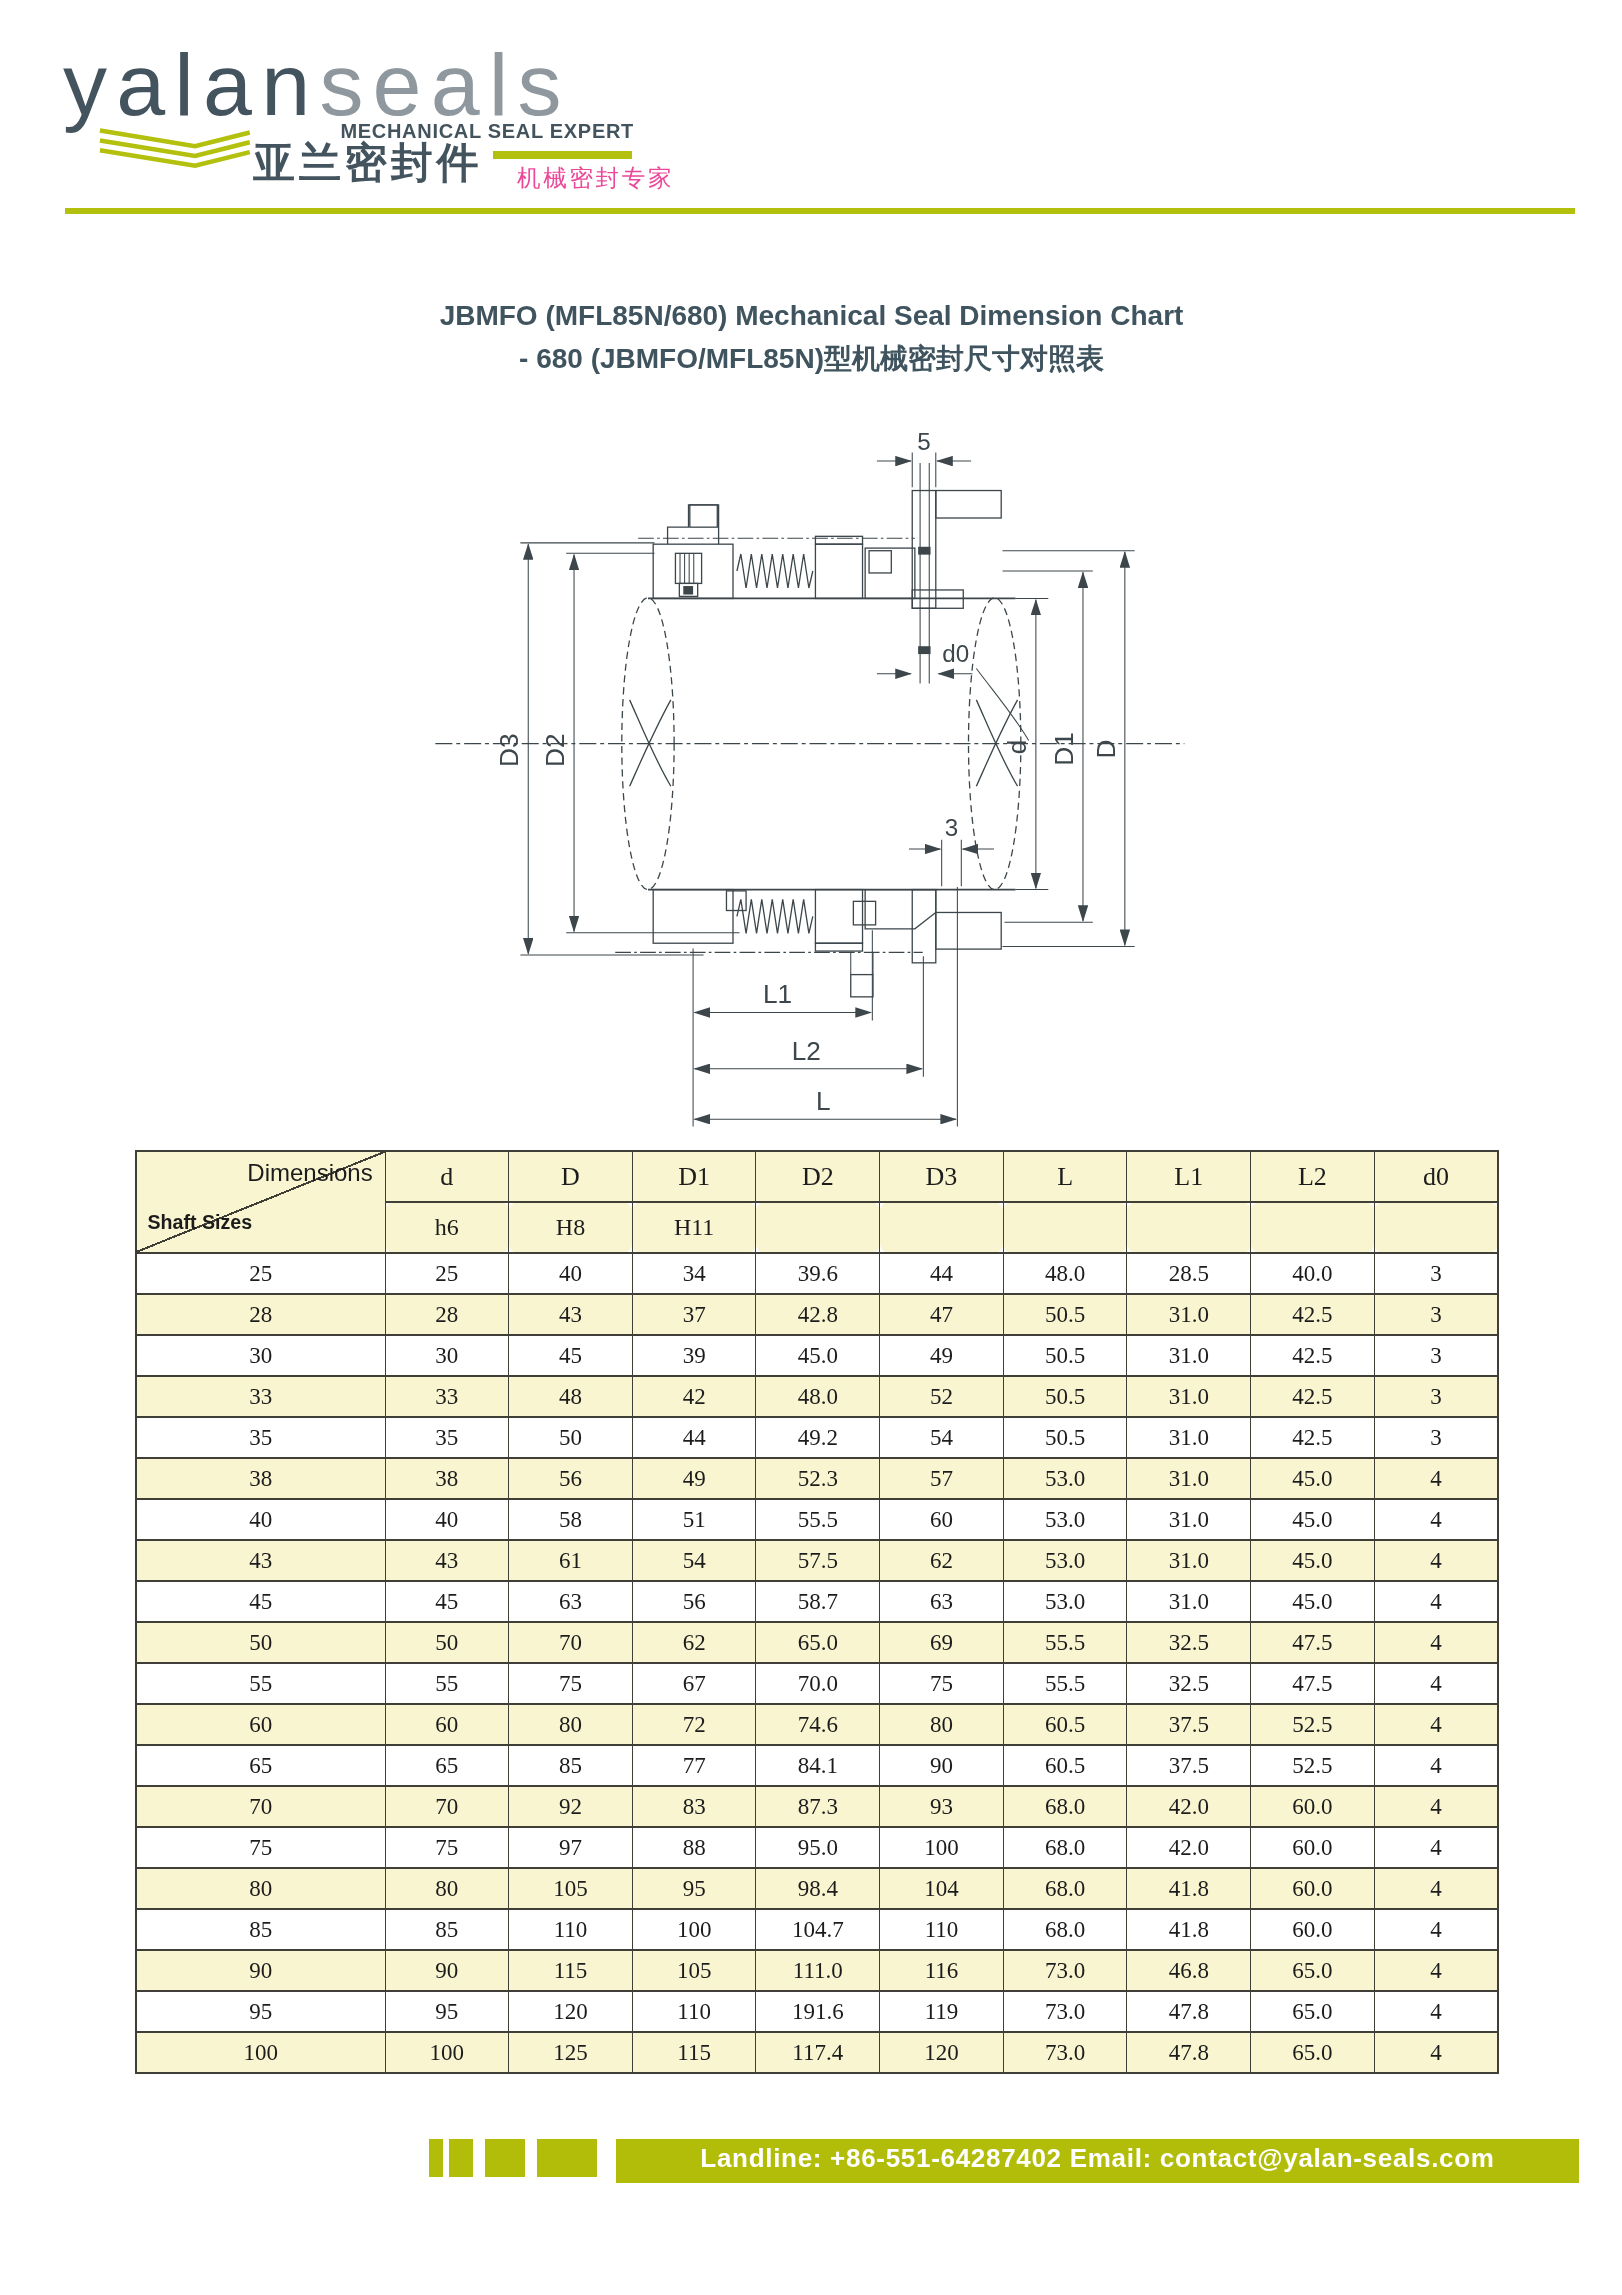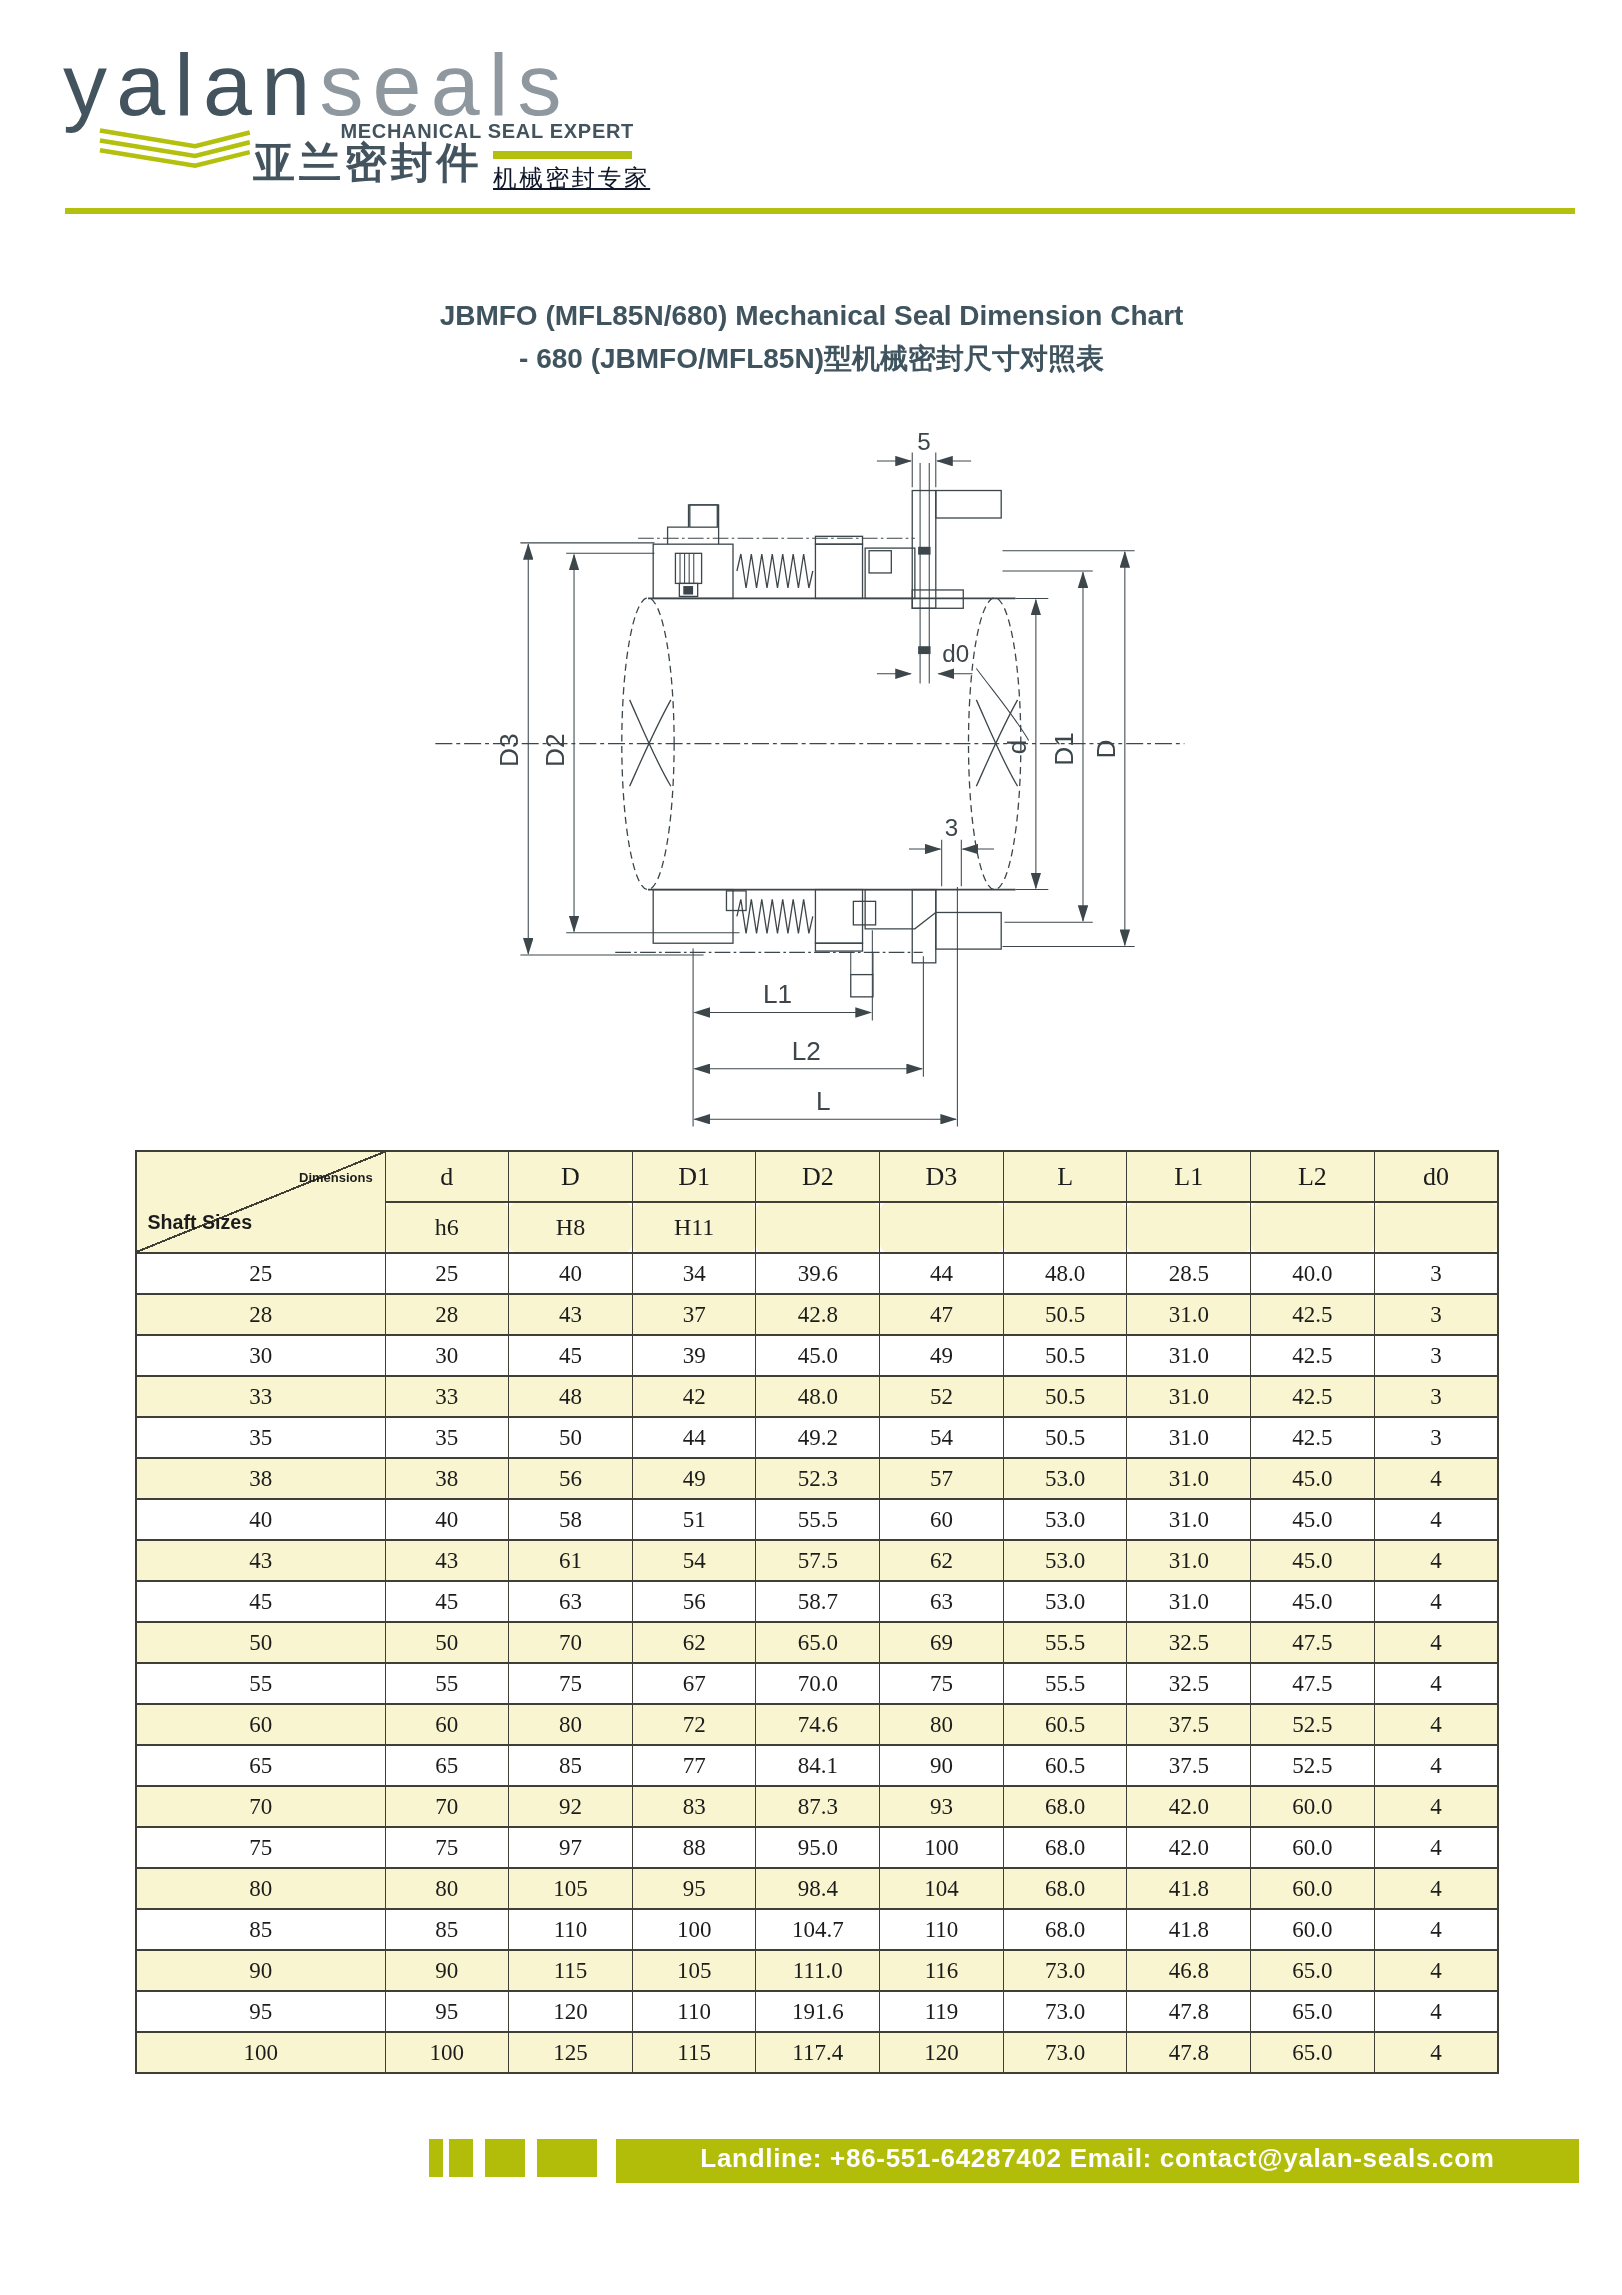--- a/index.html
+++ b/index.html
@@ -9,21 +9,21 @@
   #wordmark{position:absolute;left:63px;top:34px;font-size:88px;letter-spacing:9.2px;
             font-weight:400;white-space:nowrap;}
   .w-dark{color:#43545e;}
   .w-gray{color:#8e989e;}
   #chevrons{position:absolute;left:97px;top:128px;}
   #mse{position:absolute;left:275px;top:120px;width:359px;text-align:right;
        font-size:20px;font-weight:bold;color:#43545e;letter-spacing:0.7px;}
   #cnmain{position:absolute;left:253px;top:135px;font-size:42px;font-weight:bold;
           color:#43545e;letter-spacing:3.9px;}
   #cnline{position:absolute;left:493px;top:151px;width:139px;height:7.9px;background:#b3c00d;}
-  #cnsub{position:absolute;left:493px;top:162px;font-size:23.6px;color:#0f172a;letter-spacing:2.6px;text-decoration:underline;}
+  #cnsub{position:absolute;left:517px;top:162px;font-size:23.6px;color:#ec4899;letter-spacing:2.6px;}
   
   #divider{position:absolute;left:65px;top:208px;width:1510px;height:5.9px;background:#b3c00d;}
   #tagline{position:absolute;left:65px;top:219px;font-size:28px;color:#3f525c;white-space:nowrap;}
   #tagline .en{font-style:italic;font-weight:600;letter-spacing:0px;}
   #tagline .cn{font-style:normal;font-weight:500;}
   
   .title-line{position:absolute;left:0;width:1623px;text-align:center;
               font-size:28px;font-weight:bold;color:#3f545e;}
   #title1{top:300px;text-align:center;}
   #title2{top:340px;}
@@ -40,22 +40,22 @@
   thead tr{height:51px;}
   tbody tr{height:41px;border-radius:11px;}
   .hdr{font-family:"Liberation Serif",serif;font-size:26px;color:#1c1c1c;font-weight:400;background:#f8f5d0;}
   .tol{font-family:"Liberation Serif",serif;font-size:24px;color:#1c1c1c;font-weight:400;background:#f8f5d0;border-radius:9px;}
   tbody td{font-family:"Liberation Serif",serif;font-size:23px;color:#1c1c1c;}
   tr.rowA td{background:#ffffff;}
   tr.rowB td{background:#f8f5d0;}
   td.corner{position:relative;background:#f8f5d0;
      background-image:linear-gradient(to bottom right,transparent calc(50% - 1.3px),
         #3f3e37 calc(50% - 1.3px),#3f3e37 calc(50% + 0.7px),transparent calc(50% + 0.7px));}
-  .corner-top{position:absolute;top:18px;right:11.8px;font-family:"Liberation Sans",sans-serif;
-      font-size:13px;font-weight:bold;color:#1c1c1c;}
+  .corner-top{position:absolute;top:7px;right:11.8px;font-family:"Liberation Sans",sans-serif;
+      font-size:24px;font-weight:normal;color:#1c1c1c;}
   .corner-bottom{position:absolute;bottom:18.3px;left:10.5px;font-family:"Liberation Sans",sans-serif;
       font-size:19.6px;font-weight:bold;color:#1c1c1c;}
   
   .fblock{position:absolute;top:2139px;height:38px;background:#b2bd0a;}
   #fb1{left:429px;width:13.7px;}
   #fb2{left:449px;width:23.6px;}
   #fb3{left:485px;width:40px;}
   #fb4{left:537px;width:60px;}
   #fbar{position:absolute;left:616px;top:2139px;width:963px;height:44px;background:#b2bd0a;
         color:#ffffff;font-size:26px;font-weight:bold;text-align:center;line-height:38px;

